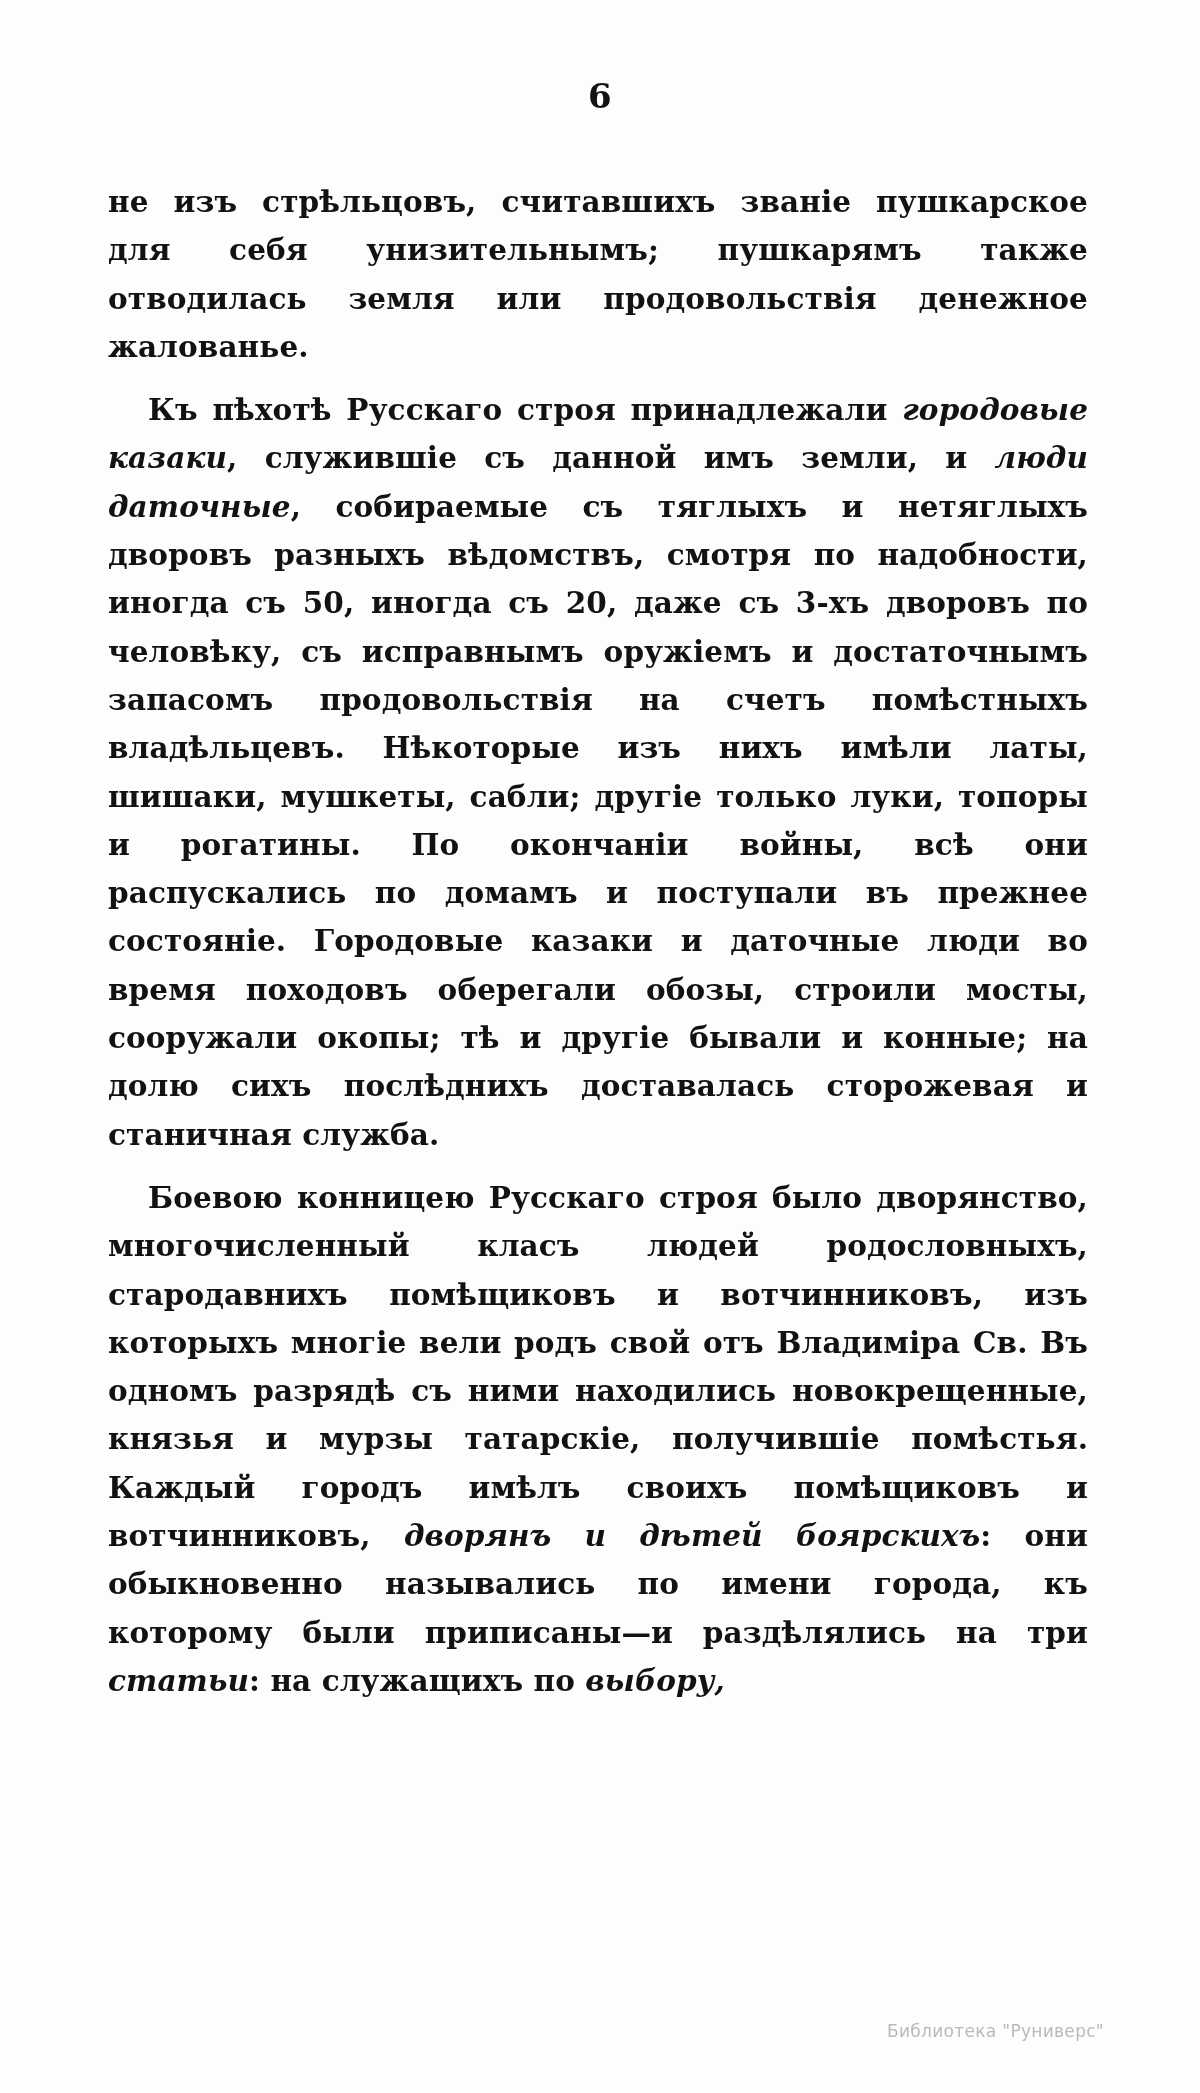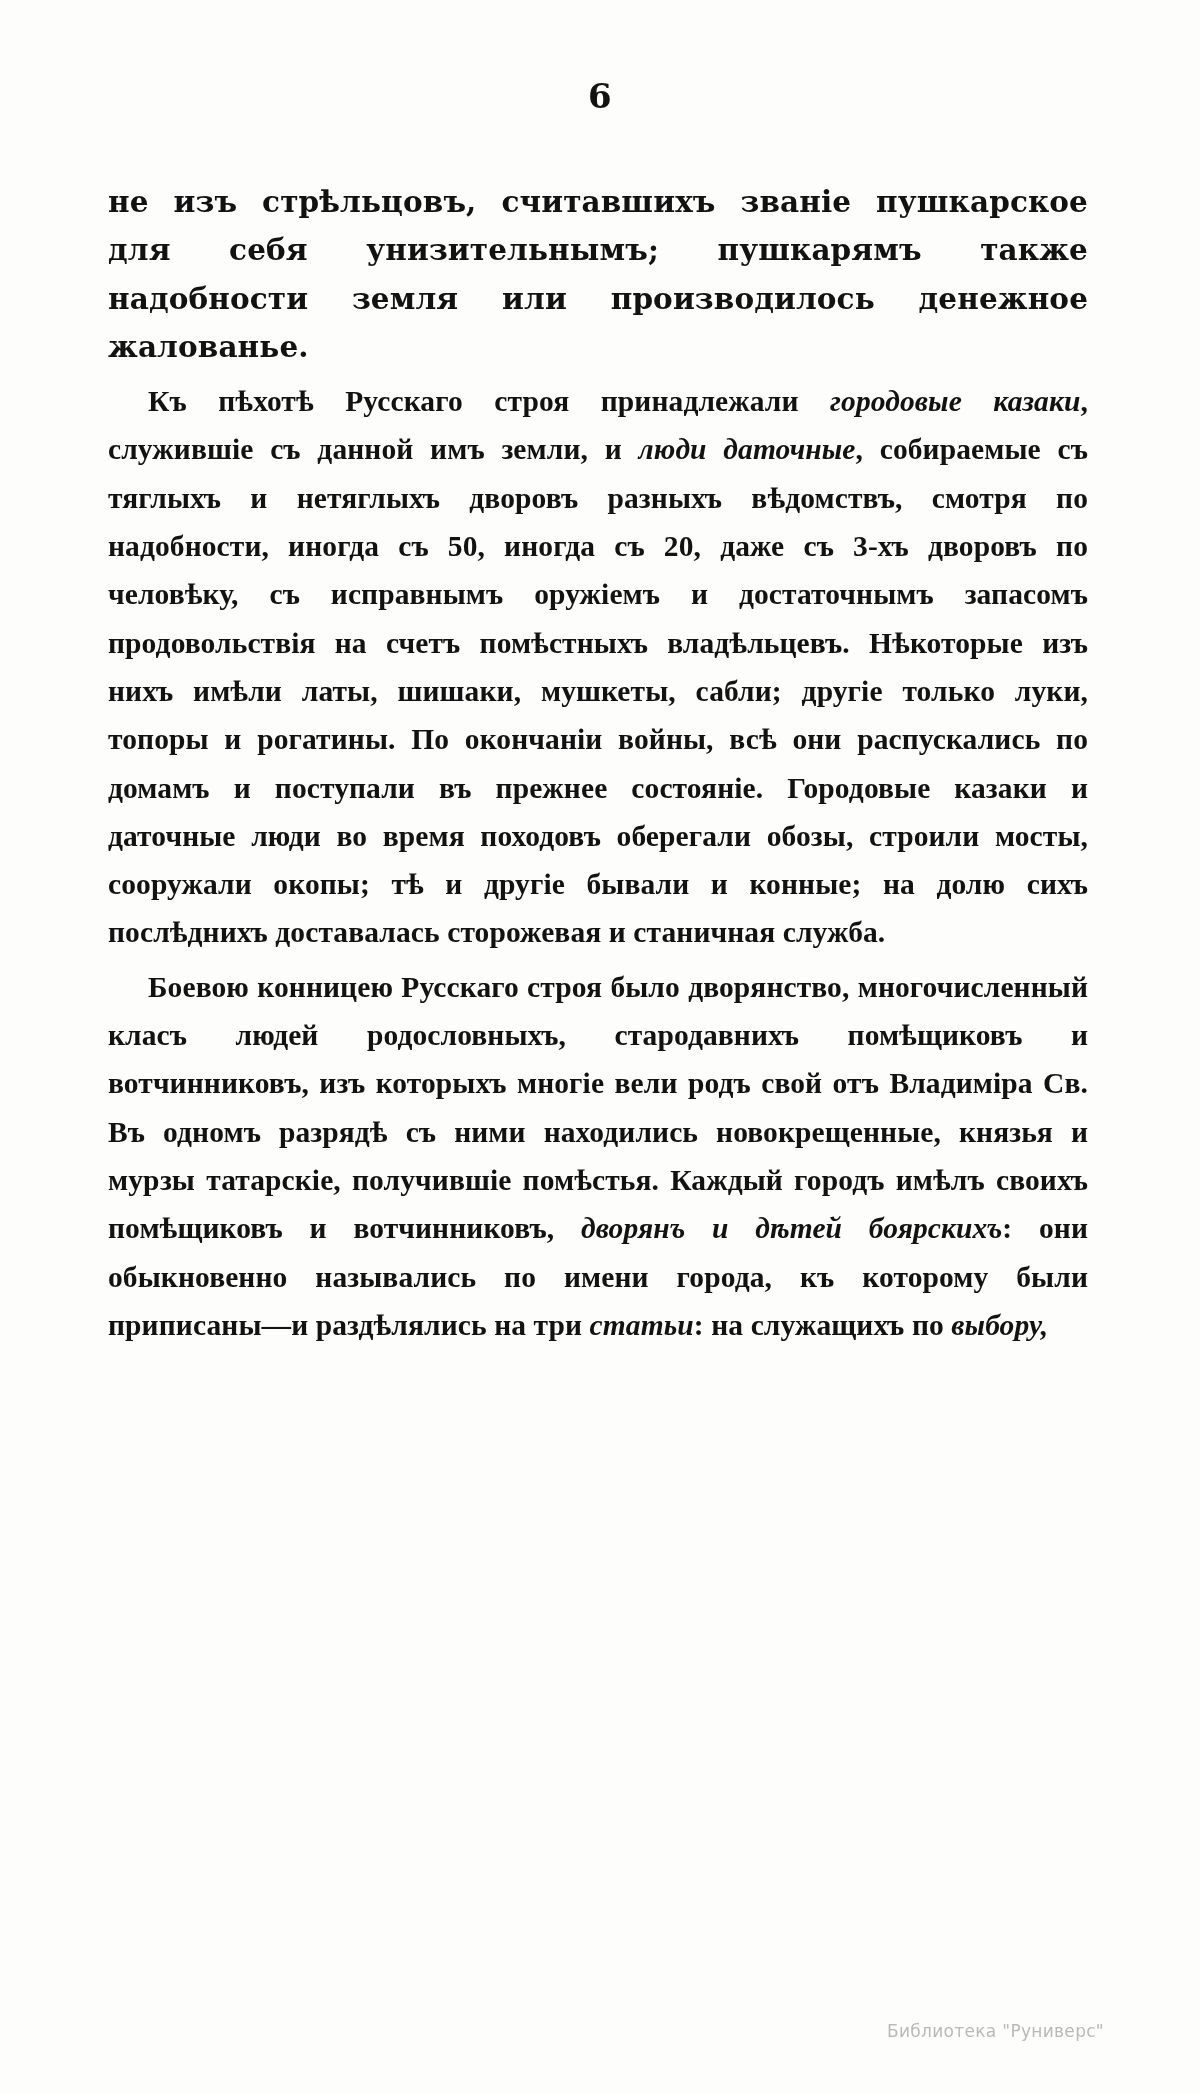--- a/index.html
+++ b/index.html
@@ -50,22 +50,21 @@
     font-size: 29.5px;
     line-height: 48.3px;
     text-align: justify;
     color: #121212;
     margin: 0;
     font-weight: 600;
     letter-spacing: 0.1px;
   }
 
   .para + .para {
-    margin-top: 6px;
-    font-family: Liberation Serif, serif;
+    margin-top: 15px;
   }
 
   .para .indent {
     display: inline-block;
     width: 40px;
   }
 
   .para i {
     font-style: italic;
   }
@@ -87,20 +86,20 @@
   }
 </style>
 </head>
 <body>
 
 <div class="page">
 
   <div class="page-number">6</div>
 
   <div class="text-body">
-    <p class="para"><span>не изъ стрѣльцовъ, считавшихъ званіе пушкарское для себя унизительнымъ;  пушкарямъ также надобности земля или производилось денежное жалованье.</span></p>
+    <p class="para"><span>не изъ стрѣльцовъ, считавшихъ званіе пушкарское для себя унизительнымъ;  пушкарямъ также отводилась земля или продовольствія денежное жалованье.</span></p>
     <p class="para"><span class="indent"></span><span>Къ пѣхотѣ Русскаго строя принадлежали </span><i>городовые казаки</i><span>, служившіе съ данной имъ земли, и </span><i>люди даточные</i><span>, собираемые съ тяглыхъ и нетяглыхъ дворовъ разныхъ вѣдомствъ, смотря по надобности, иногда съ 50, иногда съ 20, даже съ 3-хъ дворовъ по человѣку, съ исправнымъ оружіемъ и достаточнымъ запасомъ продовольствія на счетъ помѣстныхъ владѣльцевъ.  Нѣкоторые изъ нихъ имѣли латы, шишаки, мушкеты, сабли; другіе только луки, топоры и рогатины. По окончаніи войны, всѣ они распускались по домамъ и поступали въ прежнее состояніе. Городовые казаки и даточные люди во время походовъ оберегали обозы, строили мосты, сооружали окопы; тѣ и другіе бывали и конные; на долю сихъ послѣднихъ доставалась сторожевая и станичная служба.</span></p>
     <p class="para"><span class="indent"></span><span>Боевою конницею Русскаго строя было дворянство, многочисленный класъ людей родословныхъ, стародавнихъ помѣщиковъ и вотчинниковъ, изъ которыхъ многіе вели родъ свой отъ Владиміра Св. Въ одномъ разрядѣ съ ними находились новокрещенные, князья и мурзы татарскіе, получившіе помѣстья. Каждый городъ имѣлъ своихъ помѣщиковъ и вотчинниковъ, </span><i>дворянъ и дѣтей боярскихъ</i><span>: они обыкновенно назывались по имени города, къ которому были приписаны—и раздѣлялись на три </span><i>статьи</i><span>: на служащихъ по </span><i>выбору,</i></p>
   </div>
 
   <div class="watermark">Библиотека "Руниверс"</div>
 
 </div>
 
 </body></html>

